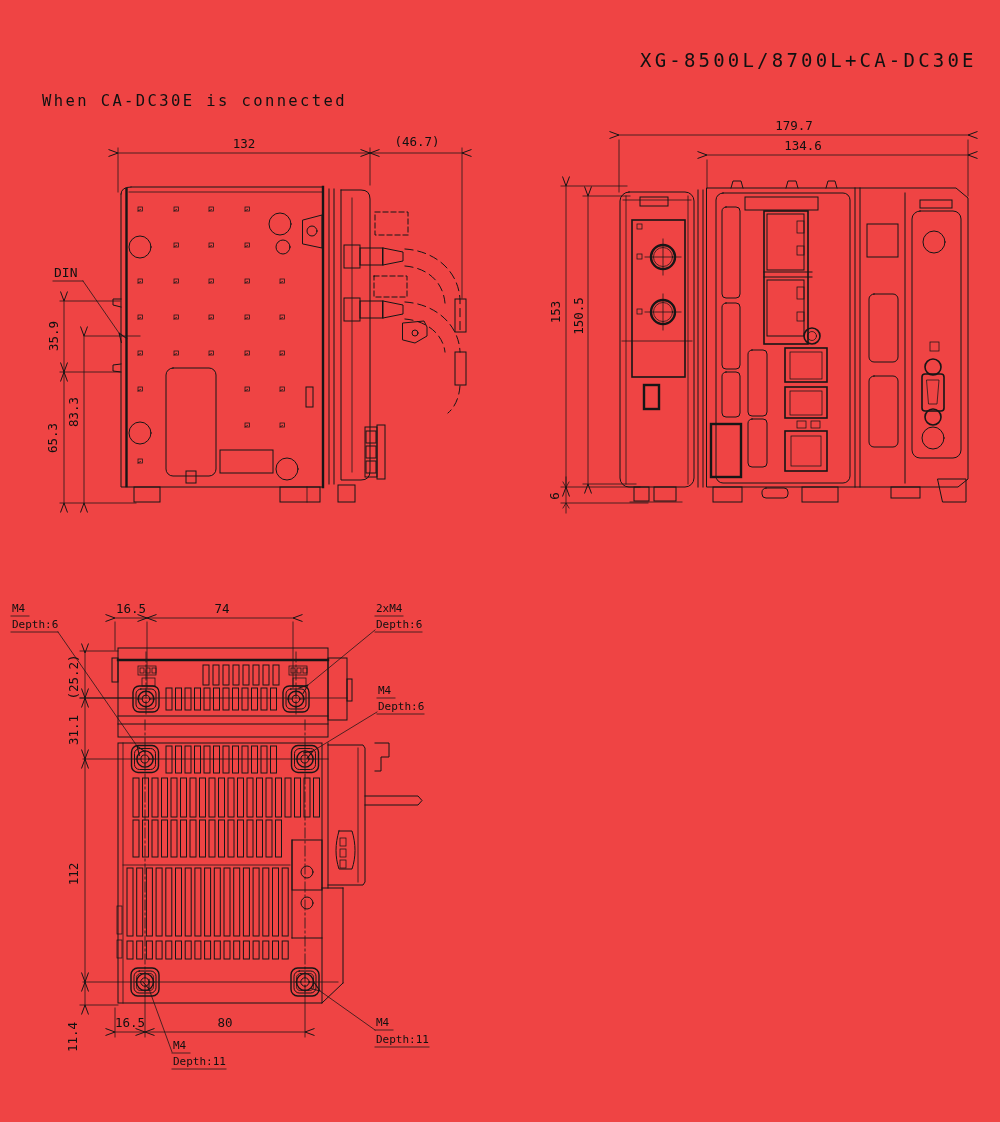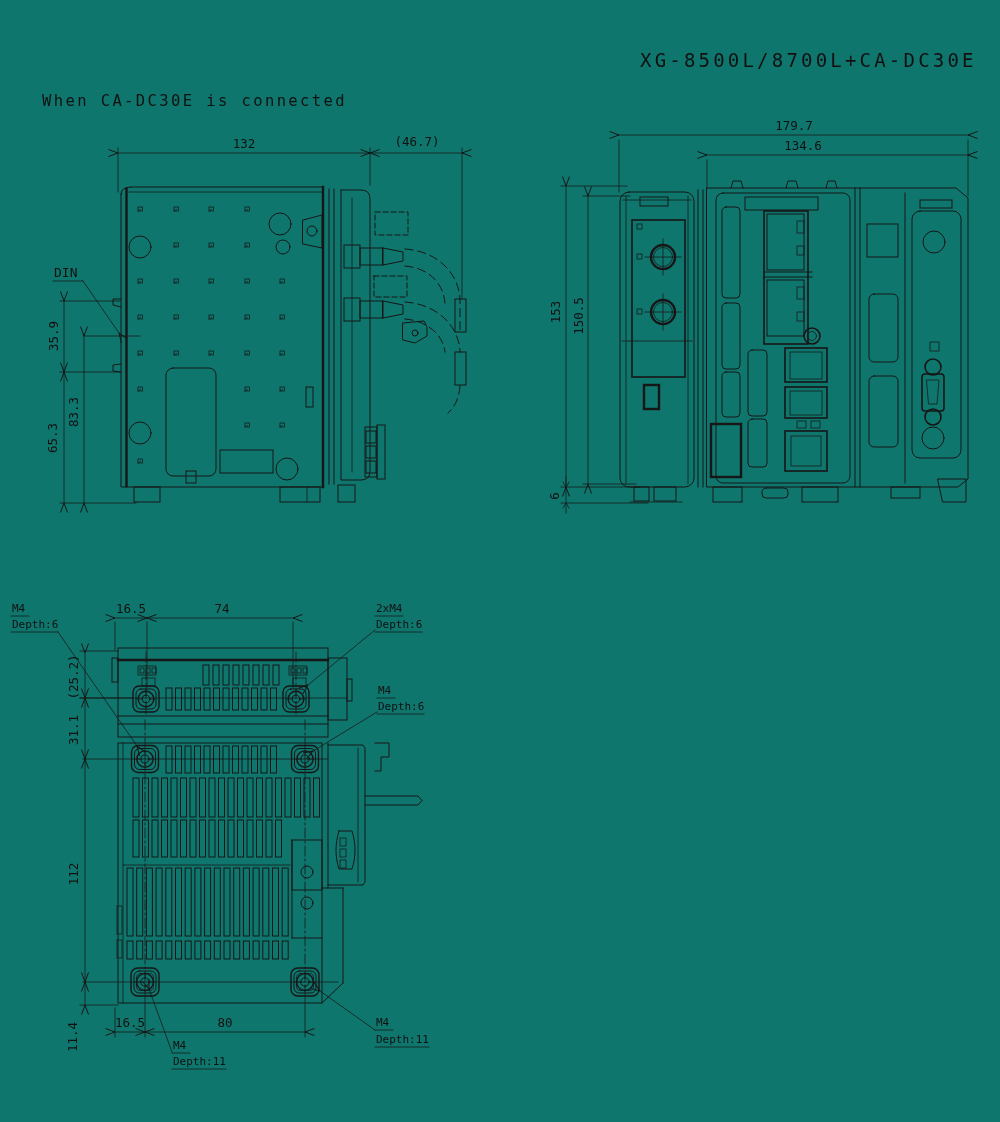--- a/index.html
+++ b/index.html
@@ -1,16 +1,16 @@
 <!DOCTYPE html>
 <html><head>
 <meta charset="utf-8">
 <style>
   html,body{margin:0;padding:0;background:#ffffff;}
-  .page{position:relative;width:1000px;height:1122px;background:#0f766e;overflow:hidden;}
+  .page{position:relative;width:1000px;height:1122px;background:#ef4444;overflow:hidden;}
   svg{position:absolute;left:0;top:0;}
   .ln{stroke:#161616;fill:none;stroke-width:1;stroke-linecap:square;stroke-linejoin:miter;}
   .thk{stroke-width:2.4;}
   .med{stroke-width:1.6;}
   .thin{stroke-width:.75;}
   .dash{stroke-dasharray:8 5;}
   .hid{stroke-dasharray:5 3;}
   .cl{stroke-dasharray:10 3 2 3;stroke-width:.8;}
   .txt{font-family:"DejaVu Sans Mono","Liberation Mono",monospace;fill:#111;stroke:none;font-size:12.5px;}
   .txt-s{font-size:11px;}

